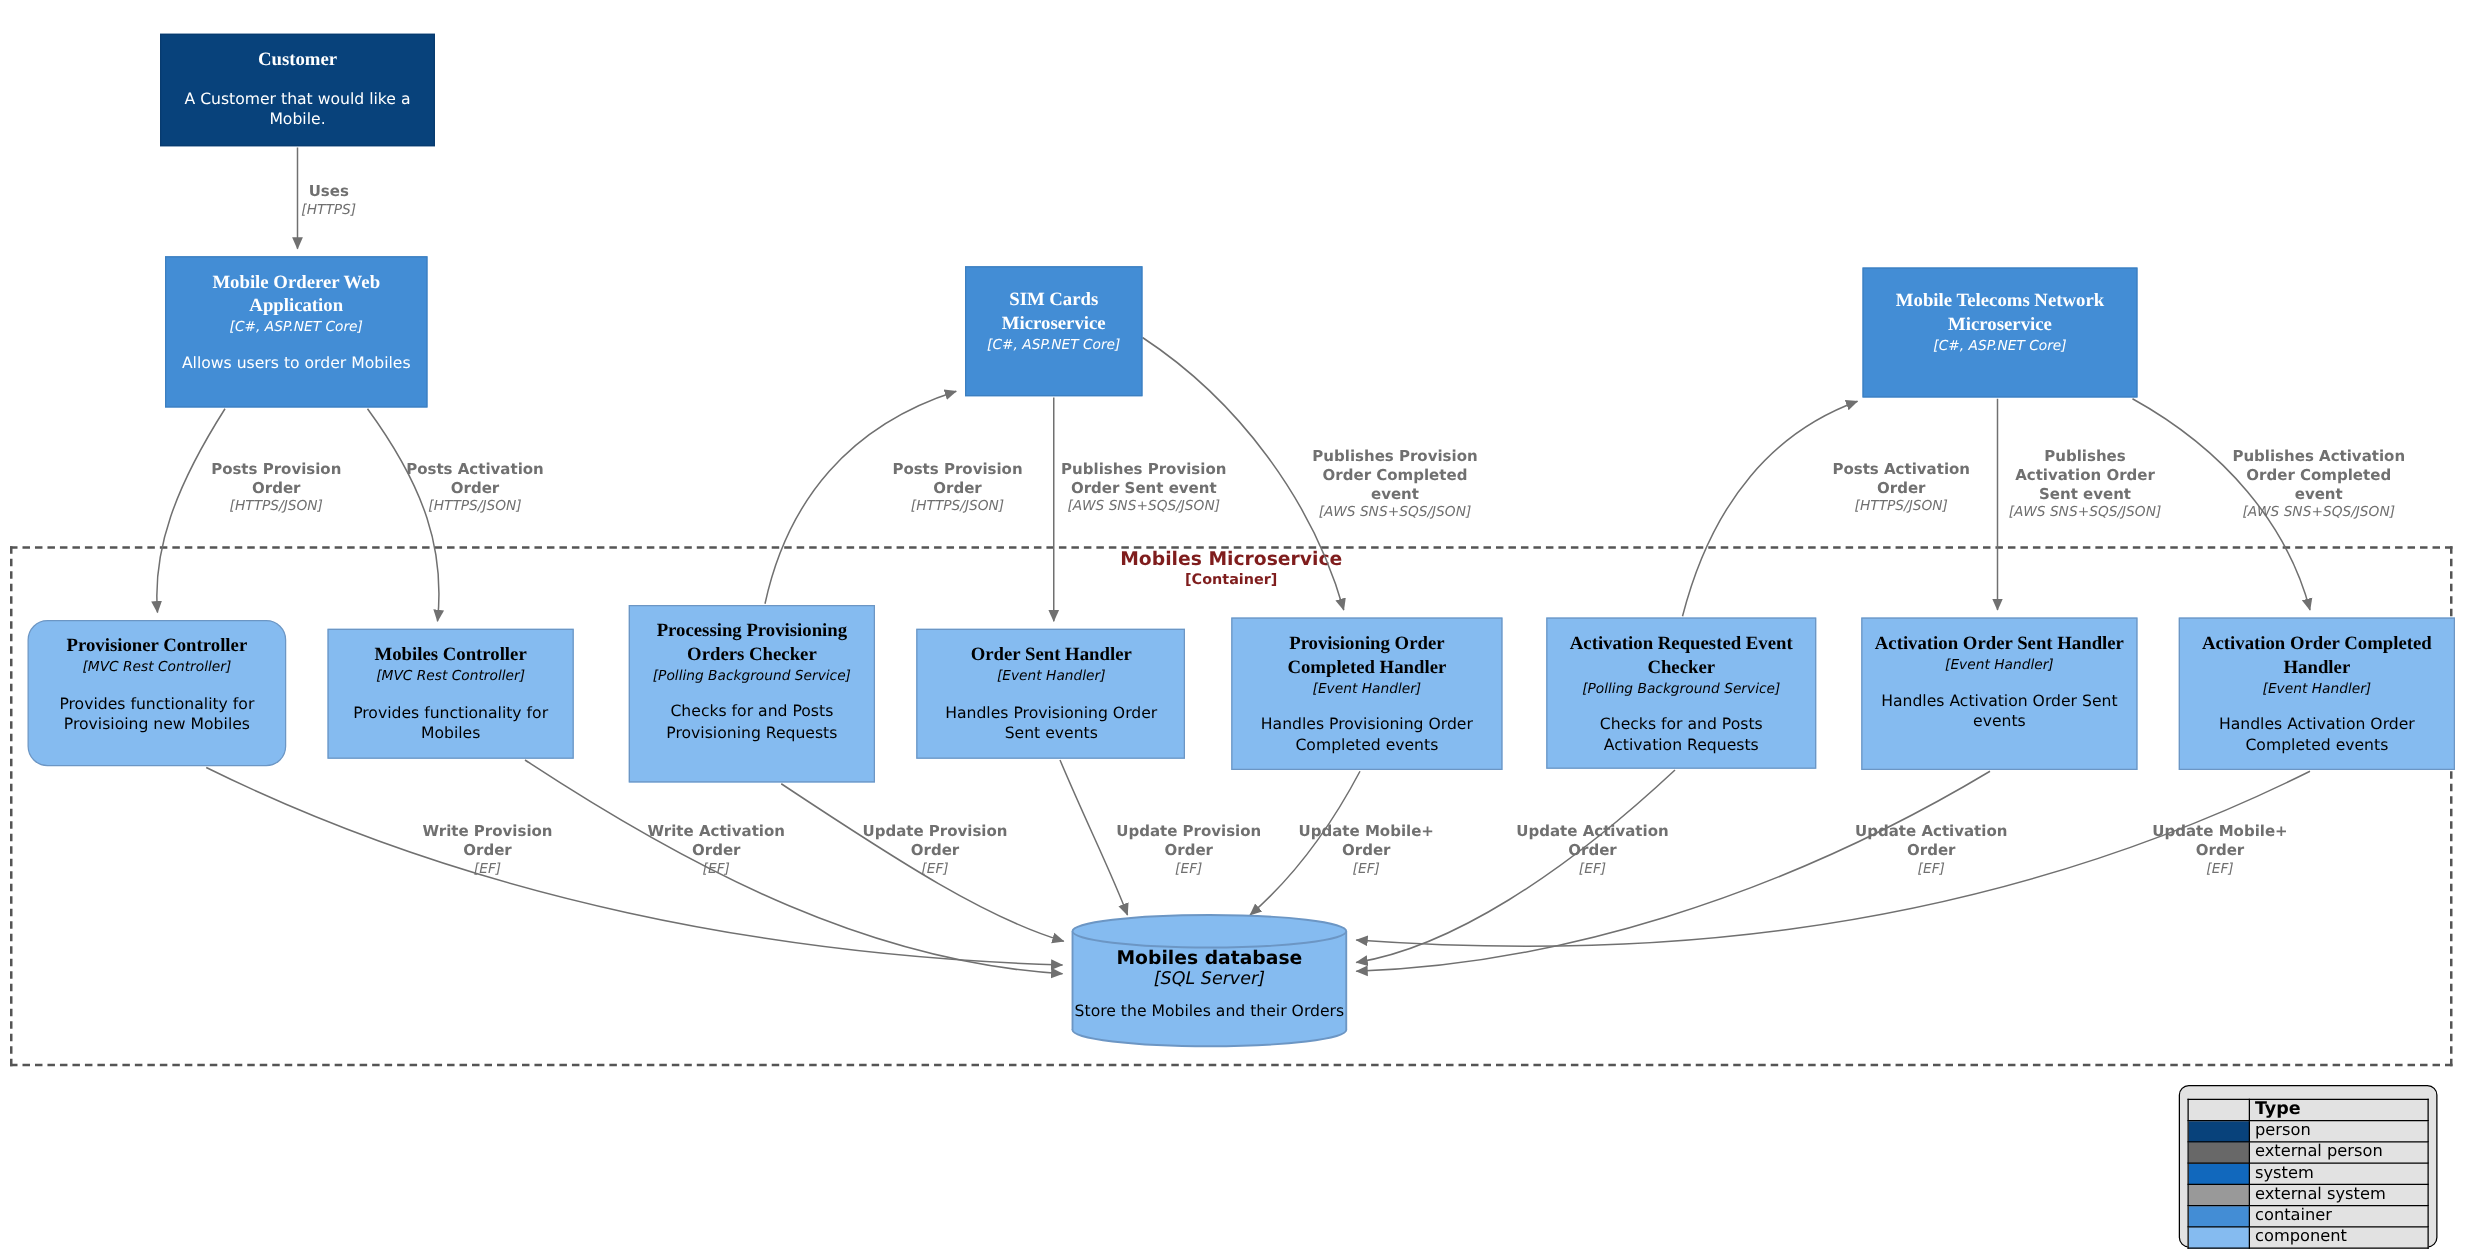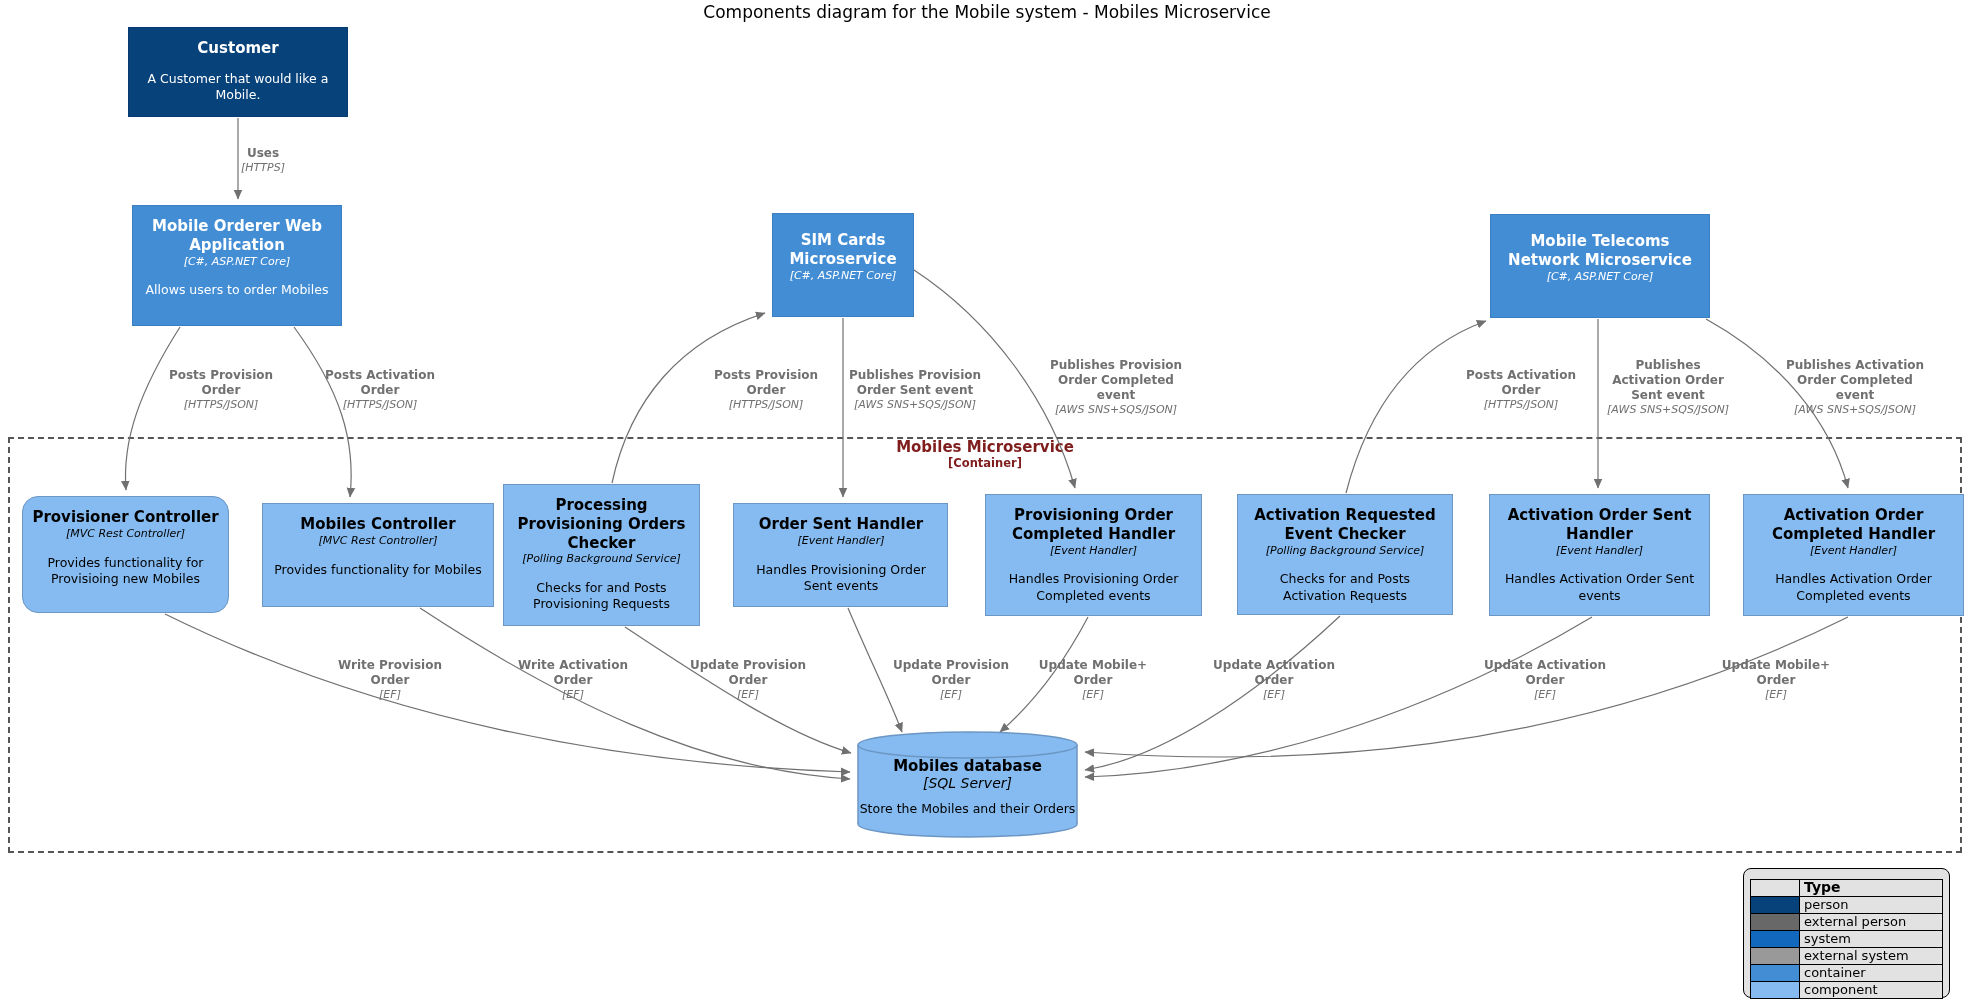--- a/index.html
+++ b/index.html
@@ -9,21 +9,21 @@
                    font-size:17px; color:#000; }
   .svg-layer { position:absolute; left:0; top:0; width:1974px; height:1007px; }
   .boundary { position:absolute; left:8px; top:437px; width:1954px; height:416px;
               border:2px dashed #555; box-sizing:border-box; }
   .boundary-label { position:absolute; left:985px; top:438px; transform:translateX(-50%);
                     text-align:center; color:#7f1d1d; white-space:nowrap; }
   .boundary-label .b-name { font-weight:bold; font-size:15px; }
   .boundary-label .b-type { font-weight:bold; font-size:11.5px; }
   .node { position:absolute; box-sizing:border-box; text-align:center;
           padding:11px 9px 8px; }
-  .node .n-name { font-weight:bold; font-size:15px; line-height:1.25; }
+  .node .n-name { font-weight:bold; font-size:15px; line-height:1.25;font-family:Liberation Serif, serif; }
   .node .n-tech { font-style:italic; font-size:11px; line-height:1.35; }
   .node .n-desc { font-size:12.5px; line-height:1.3; margin-top:13px; }
   .person-node    { background:#08427B; border:1.5px solid #073B6F; color:#fff; }
   .container-node { background:#438DD5; border:1.5px solid #3C7FC0; color:#fff; }
   .component-node { background:#85BBF0; border:1.5px solid #6C96C4; color:#000; }
   .pad-top { padding-top:17px; }
   .edge-label { position:absolute; transform:translateX(-50%); text-align:center;
                 color:#707070; }
   .edge-label .e-name { font-weight:bold; font-size:12px; line-height:1.25; }
   .edge-label .e-tech { font-style:italic; font-size:11px; line-height:1.25; }
@@ -39,21 +39,20 @@
                   font-size:13px; color:#000; background:#e2e2e2; }
   .legend td { border:1px solid #000; padding:0 4px; height:16px; line-height:1.1; }
   .legend td.swatch { width:48px; padding:0; }
   .legend td.type-header { font-weight:bold; font-size:14px; }
 </style>
 </head>
 <body>
 
 <div class="canvas">
 
-  <div class="diagram-title">Components diagram for the Mobile system - Mobiles Microservice</div>
 
   <div class="boundary"></div>
   <div class="boundary-label">
     <div class="b-name">Mobiles Microservice</div>
     <div class="b-type">[Container]</div>
   </div>
 
   <svg class="svg-layer" viewBox="0 0 1974 1007" xmlns="http://www.w3.org/2000/svg">
     <defs>
       <marker id="arrow" viewBox="0 0 10 10" refX="8.5" refY="5" markerWidth="9" markerHeight="9" orient="auto-start-reverse">
@@ -108,21 +107,21 @@
     <div class="n-name">Mobile Telecoms Network Microservice</div>
     <div class="n-tech">[C#, ASP.NET Core]</div>
   </div>
 
   <div class="node component-node" style="left:22px; top:496px; width:207px; height:117px;border-radius:16px;">
     <div class="n-name">Provisioner Controller</div>
     <div class="n-tech">[MVC Rest Controller]</div>
     <div class="n-desc">Provides functionality for Provisioing new Mobiles</div>
   </div>
 
-  <div class="node component-node" style="left:262px; top:503px; width:232px; height:104px;">
+  <div class="node component-node" style="left:262px; top:503px; width:197px; height:104px;">
     <div class="n-name">Mobiles Controller</div>
     <div class="n-tech">[MVC Rest Controller]</div>
     <div class="n-desc">Provides functionality for Mobiles</div>
   </div>
 
   <div class="node component-node" style="left:503px; top:484px; width:197px; height:142px;">
     <div class="n-name">Processing Provisioning Orders Checker</div>
     <div class="n-tech">[Polling Background Service]</div>
     <div class="n-desc">Checks for and Posts Provisioning Requests</div>
   </div>

